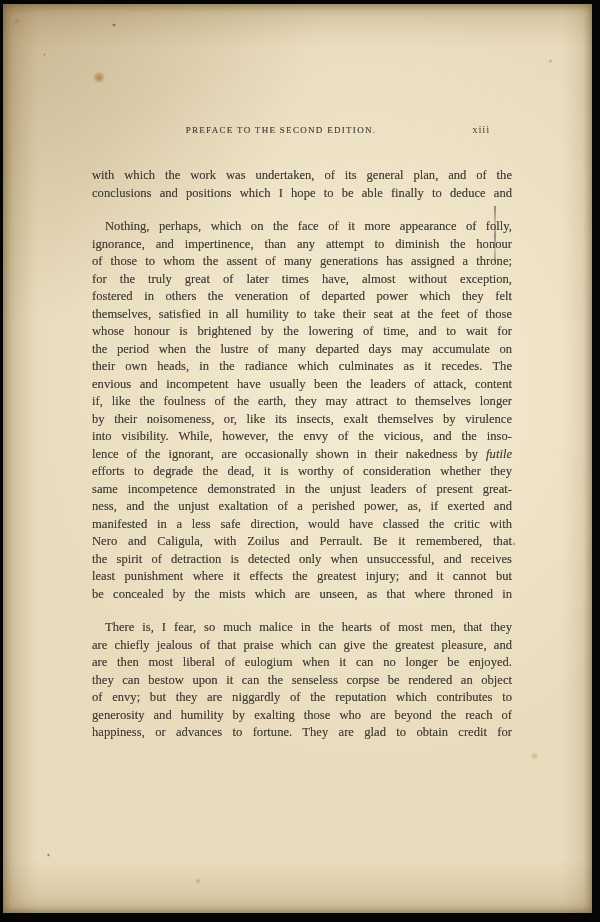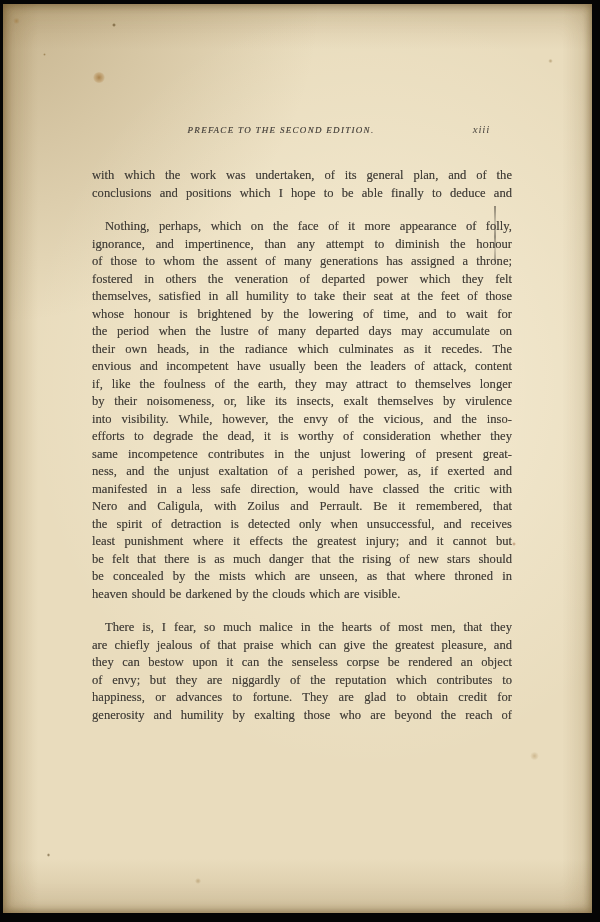--- a/index.html
+++ b/index.html
@@ -30,21 +30,20 @@
       inset 3px 0 9px rgba(95,70,28,0.22),
       inset 0 3px 9px rgba(95,70,28,0.20),
       inset -3px 0 7px rgba(95,70,28,0.18),
       inset 0 -3px 9px rgba(95,70,28,0.22);
   }
   .running-header{
     position:absolute;
     top:121px;left:70px;right:65px;
     height:16px;
     color:#4e4942;
-    font-style:italic;
   }
   .header-title{
     position:absolute;
     left:50%;
     transform:translateX(-50%) translateX(-19px);
     font-size:9px;
     letter-spacing:1.3px;
     white-space:nowrap;
     text-shadow:0 0 0.4px rgba(78,73,66,0.7);
   }
@@ -114,47 +113,48 @@
 
     <div class="text-block" id="text-block">
         <div class="para">
           <div class="line"><span>with which the work was undertaken, of its general plan, and of the</span></div>
           <div class="line"><span>conclusions and positions which I hope to be able finally to deduce and</span></div>
         </div>
         <div class="para">
           <div class="line first"><span>Nothing, perhaps, which on the face of it more appearance of folly,</span></div>
           <div class="line"><span>ignorance, and impertinence, than any attempt to diminish the honour</span></div>
           <div class="line"><span>of those to whom the assent of many generations has assigned a throne;</span></div>
+          <div class="line"><span>for the truly great of later times have, almost without exception,</span></div>
           <div class="line"><span>fostered in others the veneration of departed power which they felt</span></div>
           <div class="line"><span>themselves, satisfied in all humility to take their seat at the feet of those</span></div>
           <div class="line"><span>whose honour is brightened by the lowering of time, and to wait for</span></div>
           <div class="line"><span>the period when the lustre of many departed days may accumulate on</span></div>
           <div class="line"><span>their own heads, in the radiance which culminates as it recedes.  The</span></div>
           <div class="line"><span>envious and incompetent have usually been the leaders of attack, content</span></div>
           <div class="line"><span>if, like the foulness of the earth, they may attract to themselves longer</span></div>
           <div class="line"><span>by their noisomeness, or, like its insects, exalt themselves by virulence</span></div>
           <div class="line"><span>into visibility.  While, however, the envy of the vicious, and the inso-</span></div>
+          <div class="line"><span>lence of the ignorant, are occasionally shown in their nakedness by </span><i>futile</i></div>
           <div class="line"><span>efforts to degrade the dead, it is worthy of consideration whether they</span></div>
-          <div class="line"><span>same incompetence contributes in the unjust lowering of present great-</span></div>
+          <div class="line"><span>same incompetence demonstrated in the unjust leaders of present great-</span></div>
           <div class="line"><span>ness, and the unjust exaltation of a perished power, as, if exerted and</span></div>
           <div class="line"><span>manifested in a less safe direction, would have classed the critic with</span></div>
           <div class="line"><span>Nero and Caligula, with Zoilus and Perrault.  Be it remembered, that</span></div>
           <div class="line"><span>the spirit of detraction is detected only when unsuccessful, and receives</span></div>
           <div class="line"><span>least punishment where it effects the greatest injury; and it cannot but</span></div>
-          <div class="line"><span>be felt that there is as much danger that the rising of new stars should</span></div>
           <div class="line"><span>be concealed by the mists which are unseen, as that where throned in</span></div>
-          <div class="line last"><span>heaven should be darkened by the clouds which are visible.</span></div>
         </div>
         <div class="para">
           <div class="line first"><span>There is, I fear, so much malice in the hearts of most men, that they</span></div>
           <div class="line"><span>are chiefly jealous of that praise which can give the greatest pleasure, and</span></div>
+          <div class="line"><span>are then most liberal of eulogium when it can no longer be enjoyed.</span></div>
           <div class="line"><span>they can bestow upon it can the senseless corpse be rendered an object</span></div>
           <div class="line"><span>of envy; but they are niggardly of the reputation which contributes to</span></div>
+          <div class="line"><span>generosity and humility by exalting those who are beyond the reach of</span></div>
           <div class="line"><span>happiness, or advances to fortune.  They are glad to obtain credit for</span></div>
-          <div class="line"><span>generosity and humility by exalting those who are beyond the reach of</span></div>
         </div>
       </div>
 
     <div class="stain s1"></div>
     <div class="stain s2"></div>
     <div class="stain s3"></div>
     <div class="stain s4"></div>
     <div class="stain s5"></div>
     <div class="stain s6"></div>
     <div class="stain s7"></div>

